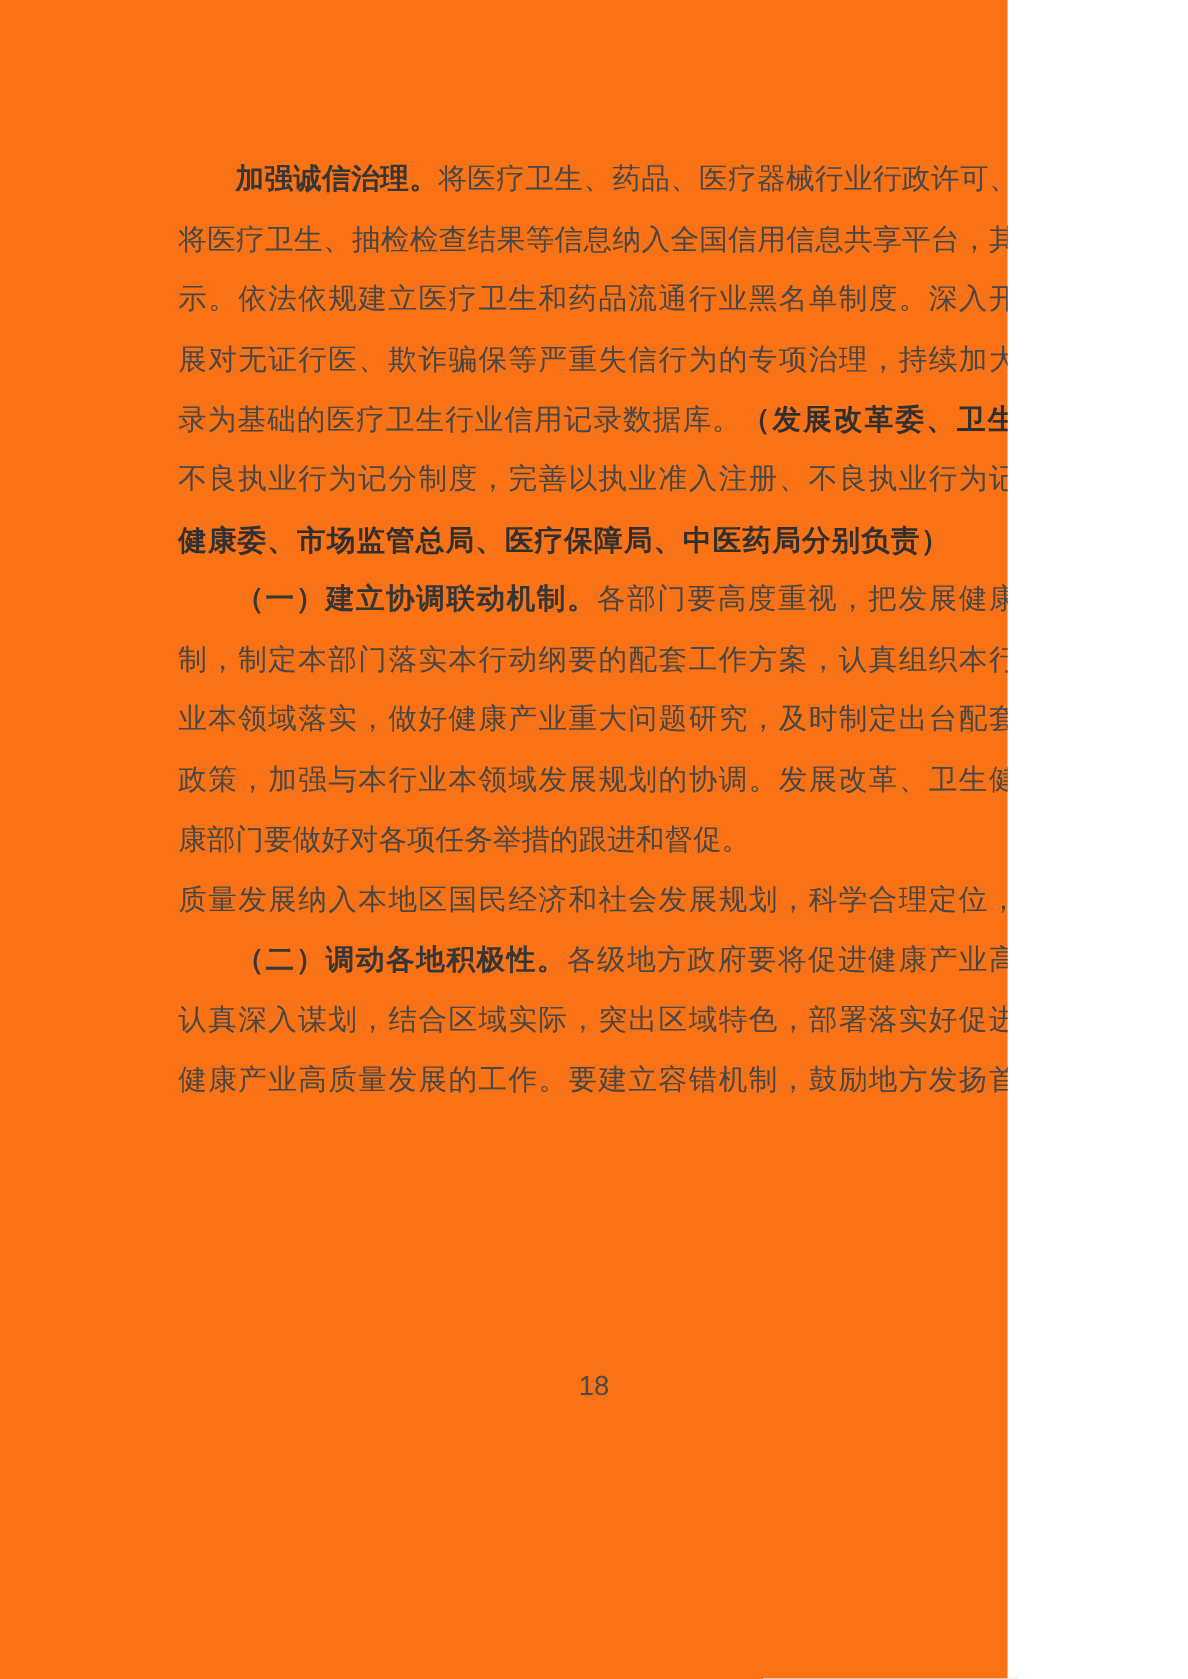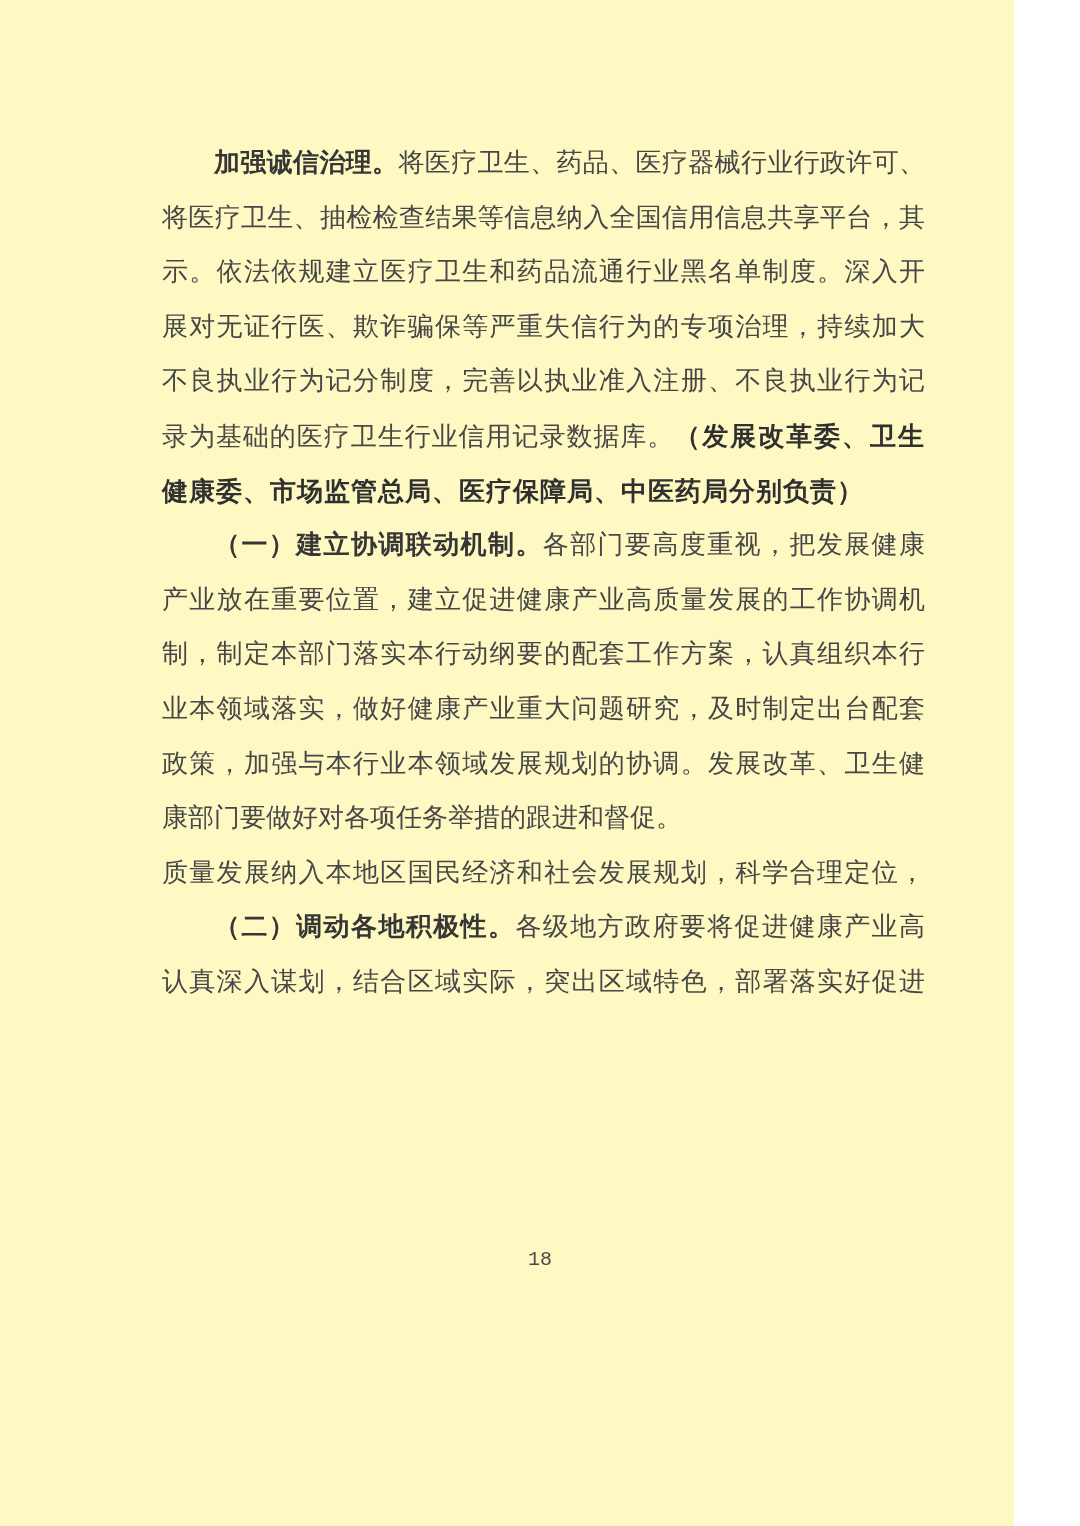--- a/index.html
+++ b/index.html
@@ -2,25 +2,26 @@
 <html lang="zh"><head>
 <meta charset="utf-8">
 <style>
   html, body {
     margin: 0;
     padding: 0;
     background: #ffffff;
   }
   .page {
     position: relative;
-    width: 1014px;
+    width: 889px;
     height: 1526px;
-    background: #fef9c3;
+    background: #f97316;
     overflow: hidden;
     font-family: "Liberation Serif", "DejaVu Serif", serif;
+    padding-left: 27px;
   }
   .content {
     position: absolute;
     left: 162px;
     top: 136px;
     width: 763px;
   }
   .line {
     font-size: 26px;
     line-height: 54.6px;
@@ -51,42 +52,42 @@
     font-weight: bold;
     color: #303030;
     letter-spacing: 1px;
   }
   .page-number {
     position: absolute;
     top: 1240px;
     left: 0;
     width: 1080px;
     text-align: center;
-    font-size: 20px;
+    font-size: 25px;
     line-height: 40px;
     color: #4a4a4a;
-    font-family: Liberation Mono, monospace;
+    font-family: Liberation Sans, sans-serif;
   }
 </style>
 </head>
 <body>
 
 <div class="page">
   <main class="content">
       <div class="line justify indent"><span class="seg kai-bold">加强诚信治理。</span><span class="seg kai">将医疗卫生、药品、医疗器械行业行政许可、</span></div>
       <div class="line justify"><span class="seg kai">将医疗卫生、抽检检查结果等信息纳入全国信用信息共享平台，其</span></div>
       <div class="line justify"><span class="seg kai">示。依法依规建立医疗卫生和药品流通行业黑名单制度。深入开</span></div>
       <div class="line justify"><span class="seg kai">展对无证行医、欺诈骗保等严重失信行为的专项治理，持续加大</span></div>
+      <div class="line justify"><span class="seg kai">录为基础的医疗卫生行业信用记录数据库。</span><span class="seg hei-bold">（发展改革委、卫生</span></div>
       <div class="line justify"><span class="seg kai">不良执业行为记分制度，完善以执业准入注册、不良执业行为记</span></div>
-      <div class="line justify"><span class="seg kai">录为基础的医疗卫生行业信用记录数据库。</span><span class="seg hei-bold">（发展改革委、卫生</span></div>
       <div class="line"><span class="seg hei-bold">健康委、市场监管总局、医疗保障局、中医药局分别负责）</span></div>
       <div class="line justify indent"><span class="seg kai-bold">（一）建立协调联动机制。</span><span class="seg kai">各部门要高度重视，把发展健康</span></div>
-      <div class="line justify"><span class="seg kai">产业放在重要位置，建立促进健康产业高质量发展的工作协调机</span></div>
       <div class="line justify"><span class="seg kai">制，制定本部门落实本行动纲要的配套工作方案，认真组织本行</span></div>
       <div class="line justify"><span class="seg kai">业本领域落实，做好健康产业重大问题研究，及时制定出台配套</span></div>
       <div class="line justify"><span class="seg kai">政策，加强与本行业本领域发展规划的协调。发展改革、卫生健</span></div>
       <div class="line"><span class="seg kai">康部门要做好对各项任务举措的跟进和督促。</span></div>
       <div class="line justify"><span class="seg kai">质量发展纳入本地区国民经济和社会发展规划，科学合理定位，</span></div>
       <div class="line justify indent"><span class="seg kai-bold">（二）调动各地积极性。</span><span class="seg kai">各级地方政府要将促进健康产业高</span></div>
       <div class="line justify"><span class="seg kai">认真深入谋划，结合区域实际，突出区域特色，部署落实好促进</span></div>
+      <div class="line justify"><span class="seg kai">健康产业高质量发展的工作。要建立容错机制，鼓励地方发扬首</span></div>
     </main>
   <div class="page-number">18</div>
 </div>
 
 </body></html>

